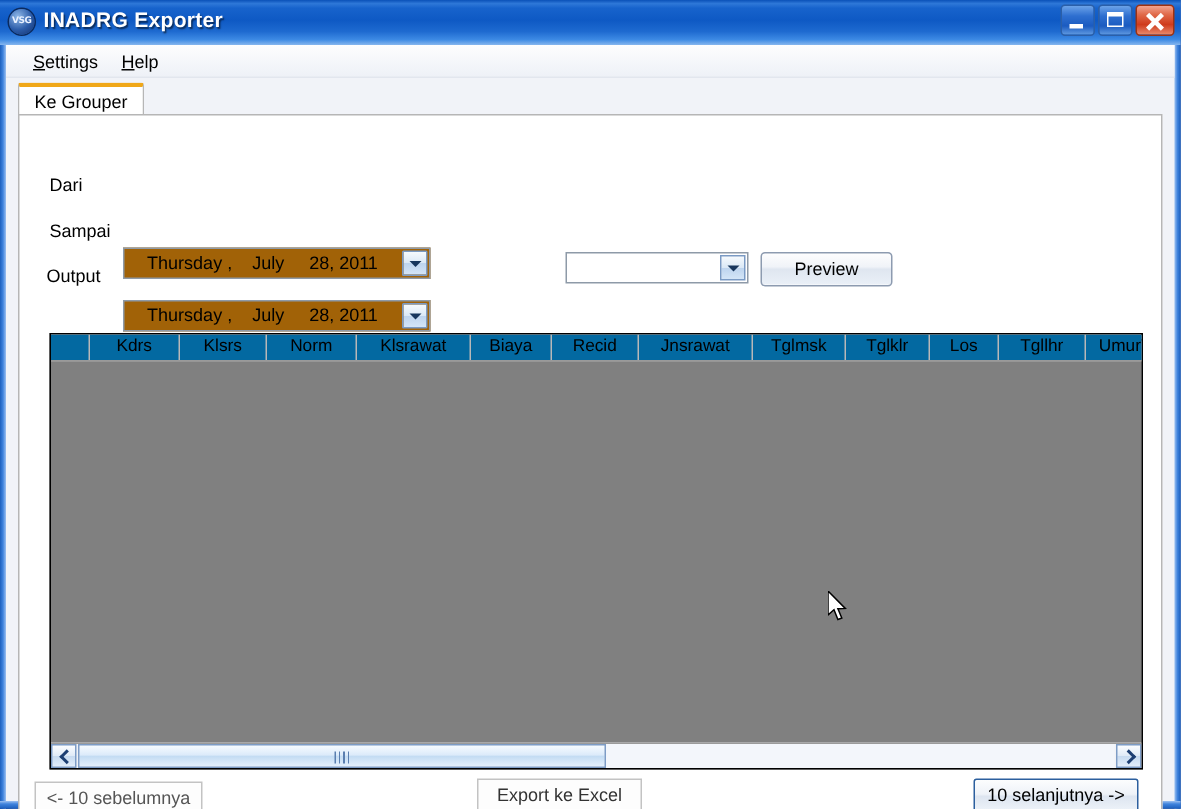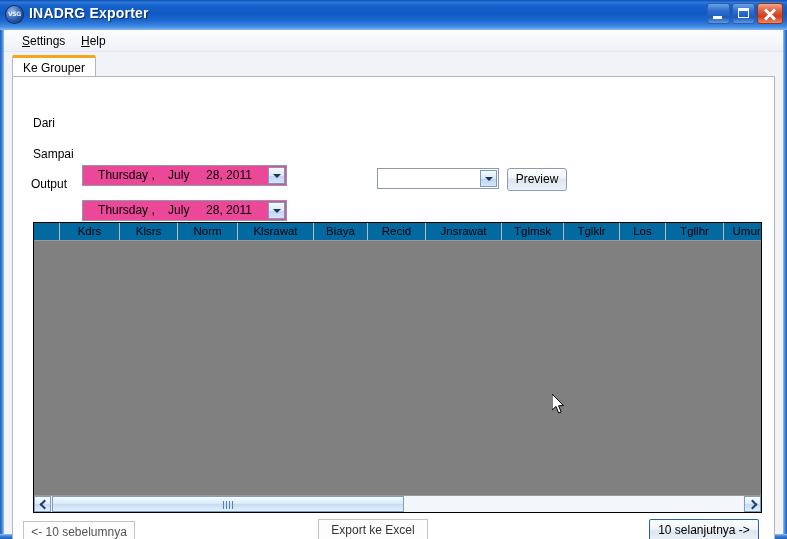--- a/index.html
+++ b/index.html
@@ -149,21 +149,21 @@
     font-family: "Liberation Sans", sans-serif;
   }
   #lbl-dari   { left: 20px; top: 39px; }
   #lbl-sampai { left: 20px; top: 70px; }
   #lbl-output { left: 18px; top: 100px; }
 
   
   .datepicker {
     position: absolute;
     height: 21px; box-sizing: border-box;
-    background: #ec4899;
+    background: #a16207;
     border: 1px solid #8e9aa8;
   }
   .dp-text {
     position: absolute; left: 0; top: 2px; right: 19px;
     font-size: 12px; color: #000; text-align: center;
     white-space: pre;
     font-family: "Liberation Sans", sans-serif;
   }
   .dp-btn {
     position: absolute; right: 1px; top: 1px; width: 17px; height: 17px;
@@ -208,21 +208,21 @@
   .btn {
     position: absolute; box-sizing: border-box;
     background: linear-gradient(to bottom, #fdfdfe 0%, #f0f3f8 42%, #dfe6f0 50%, #e9eff7 95%, #f8fafc 100%);
     border: 1px solid #8d9bb0;
     border-radius: 3px;
     font-size: 12px; color: #000;
     text-align: center;
     font-family: "Liberation Sans", sans-serif;
     line-height: 21px;
   }
-  #btn-preview { left: 494px; top: 91px; width: 60px; height: 23px; line-height: 21px; }
+  #btn-preview { left: 494px; top: 91px; width: 88px; height: 23px; line-height: 21px; }
   #btn-browse  { left: 283px; top: 152px; width: 72px; height: 23px; line-height: 21px; }
   #btn-export  {
     left: 364px; top: 149px; width: 72px; height: 25px;
     font-weight: bold; font-size: 13px; line-height: 23px;
     border: 1px solid #7c8ca5;
   }
   .status {
     position: absolute; left: 443px; top: 156px;
     font-size: 12px; color: #000;
     font-family: "Liberation Sans", sans-serif;

